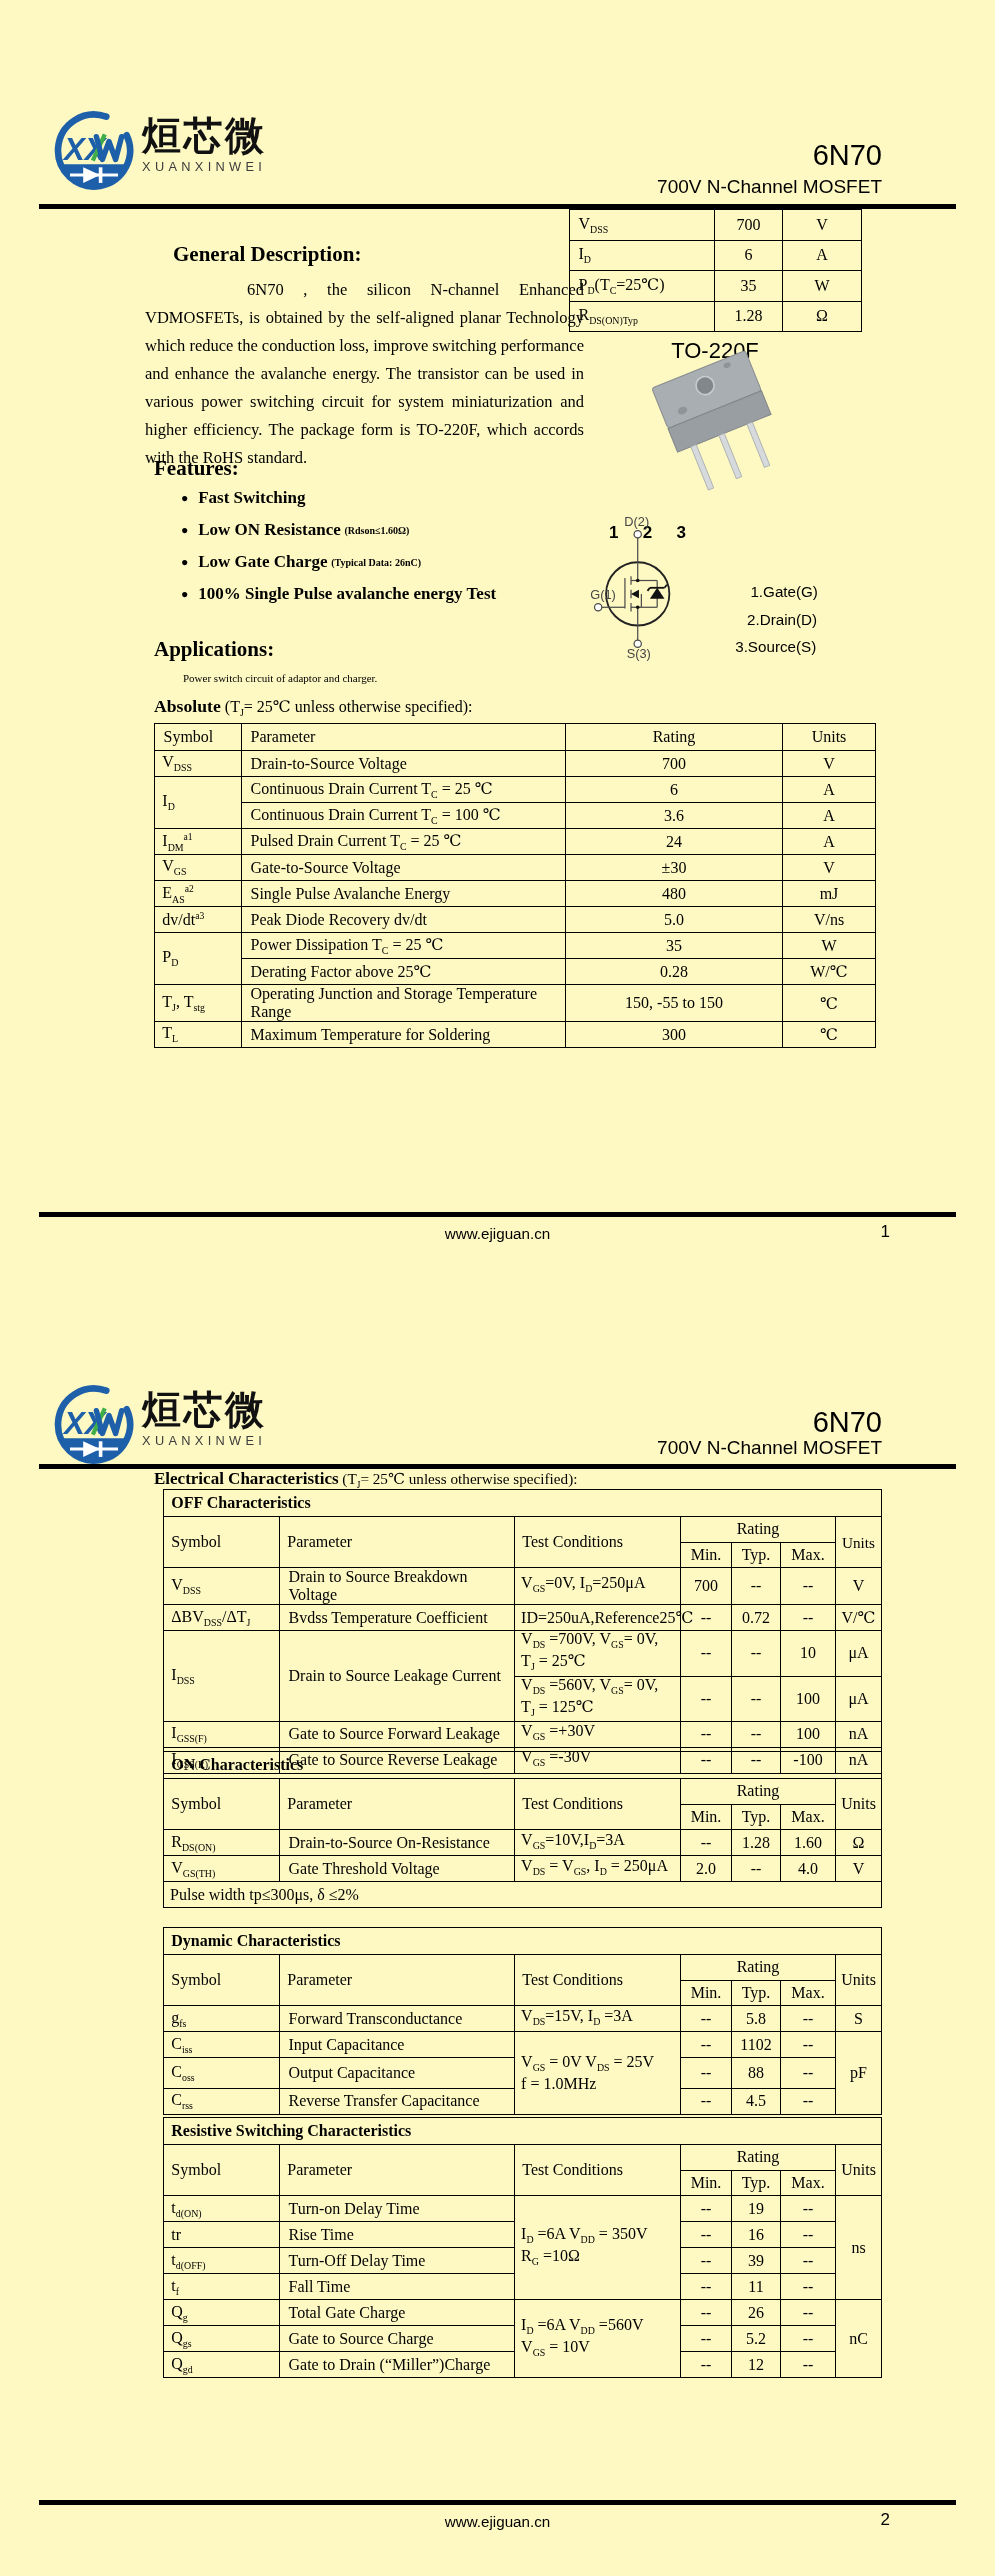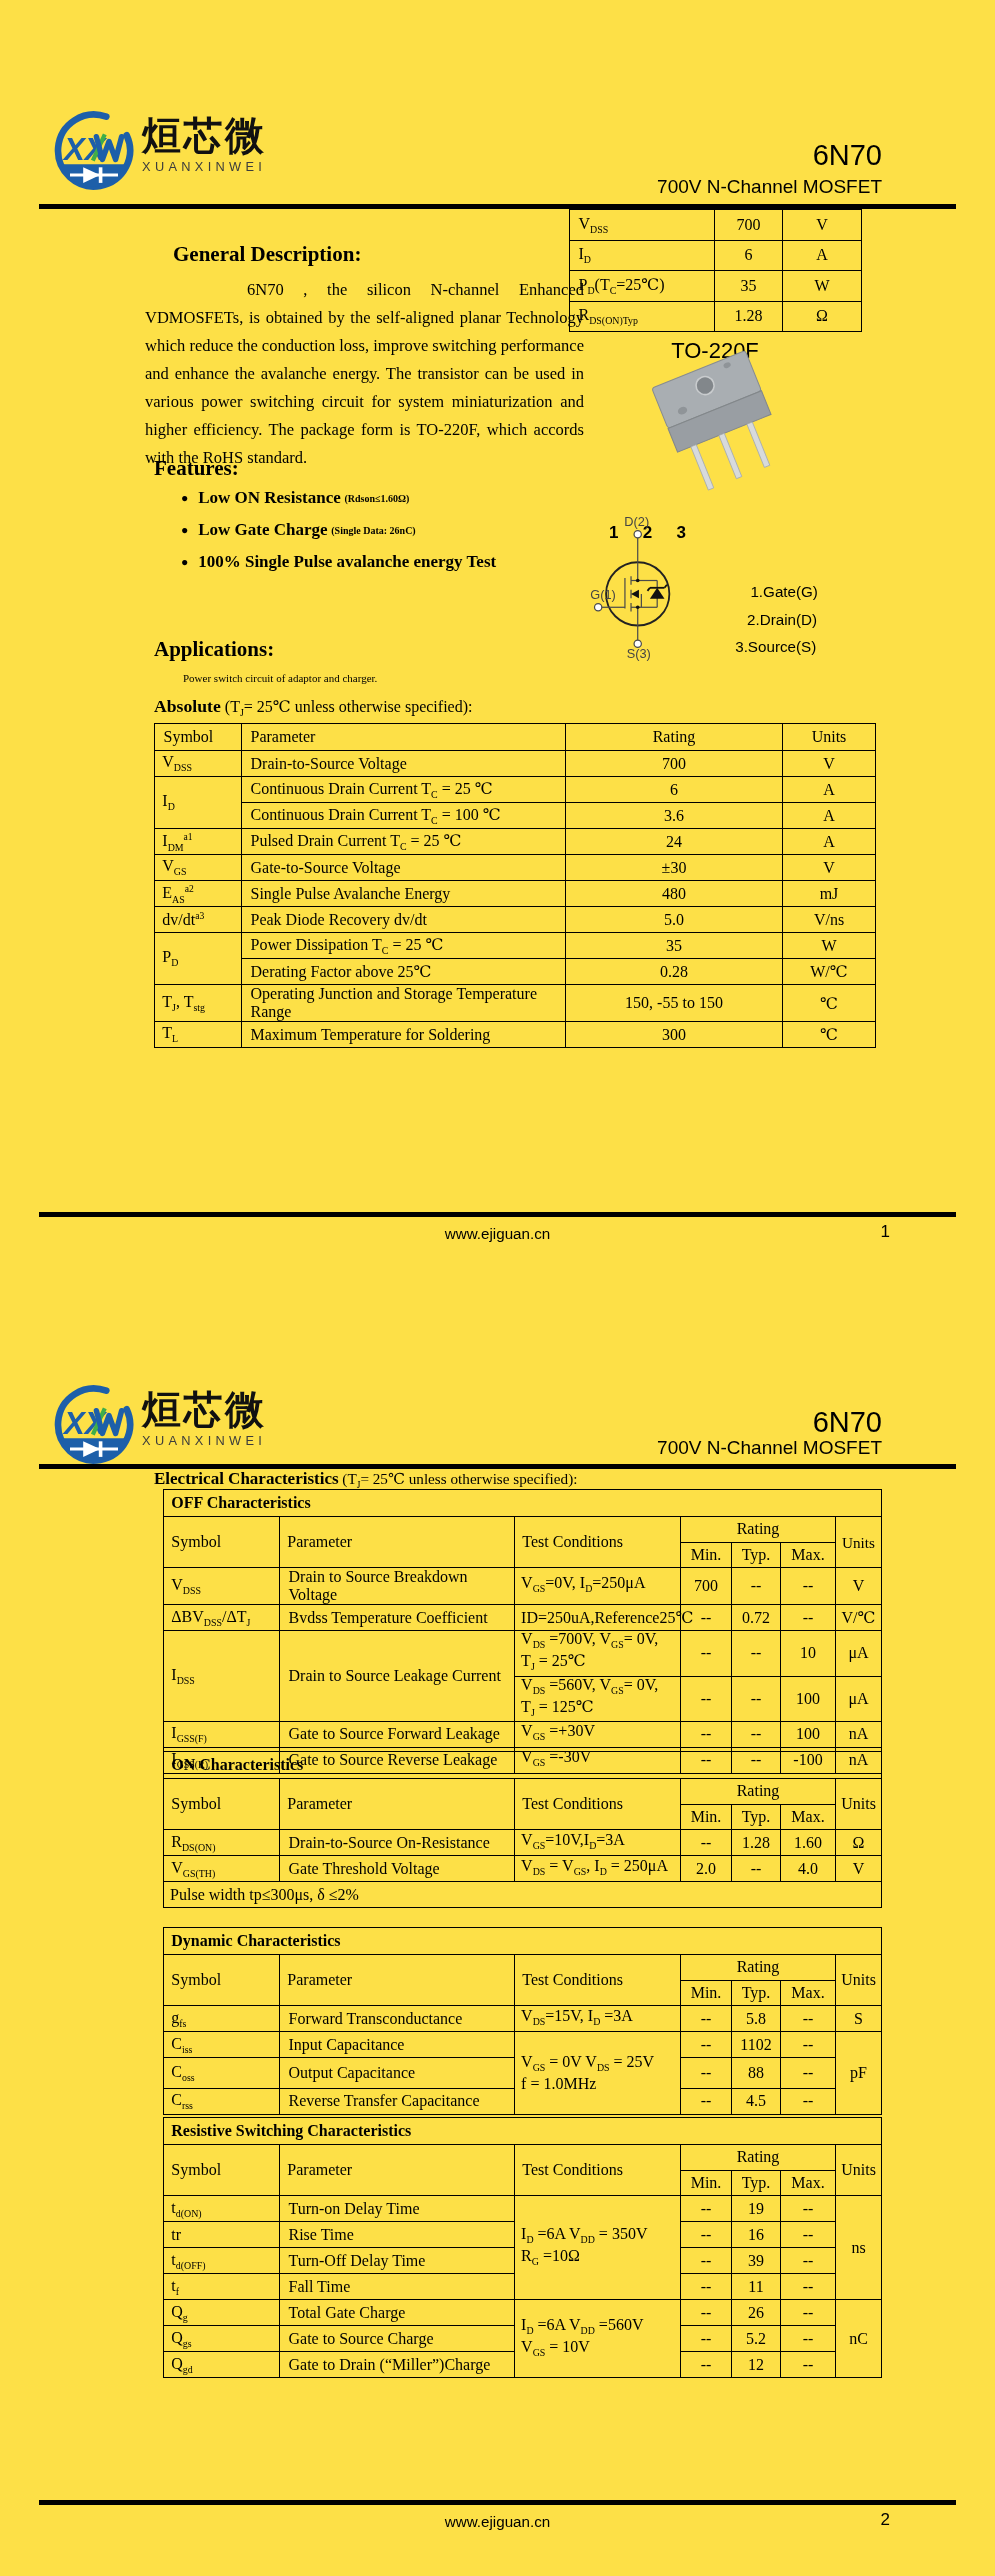--- a/index.html
+++ b/index.html
@@ -1,19 +1,19 @@
 <!DOCTYPE html>
 <html style="font-size:9.8px"><head>
 <meta charset="utf-8">
 <style>
   * { margin:0; padding:0; box-sizing:border-box; }
   html,body { background:#ffffff; }
   body { width:995px; font-family:"Liberation Serif","DejaVu Serif",serif; color:#000; }
   .sans { font-family:"Liberation Sans","DejaVu Sans",sans-serif; }
-  .page { position:relative; width:995px; height:1288px; background:#fde047; overflow:hidden; }
+  .page { position:relative; width:995px; height:1288px; background:#fef9c3; overflow:hidden; }
 
   
   .logo { position:absolute; left:52px; top:105px; display:flex; align-items:flex-start; }
   .page2 .logo { top:91px; }
   .logo-mark { width:84px; height:91px; }
   .brand-text { margin-left:6.1px; padding-top:11px; }
   .brand-zh { font-family:"Liberation Sans","DejaVu Sans",sans-serif; font-weight:bold; font-size:39px; line-height:1.05; letter-spacing:2.4px; color:#111; }
   .brand-en { font-family:"Liberation Sans","DejaVu Sans",sans-serif; font-size:12.8px; letter-spacing:4.3px; color:#3c3c3c; margin-top:2.4px; }
   .part-no { position:absolute; right:113px; top:141px; font-size:29px; line-height:1; }
   .page2 .part-no { top:120px; }
@@ -210,26 +210,30 @@
       </div>
     <div class="leg-line">
         <span>3.Source</span>
         <span>(S)</span>
       </div>
   </div>
 
   <div class="feat-title">Features:</div>
   <ul class="features">
     <li>
+        <span>Fast Switching</span>
+        <span class="note"></span>
+      </li>
+    <li>
         <span>Low ON Resistance</span>
         <span class="note">(Rdson≤1.60Ω)</span>
       </li>
     <li>
         <span>Low Gate Charge</span>
-        <span class="note">(Single Data: 26nC)</span>
+        <span class="note">(Typical Data: 26nC)</span>
       </li>
     <li>
         <span>100% Single Pulse avalanche energy Test</span>
         <span class="note"></span>
       </li>
   </ul>
 
   <div class="apps-title">Applications:</div>
   <div class="apps-text">Power switch circuit of adaptor and charger.</div>
 

